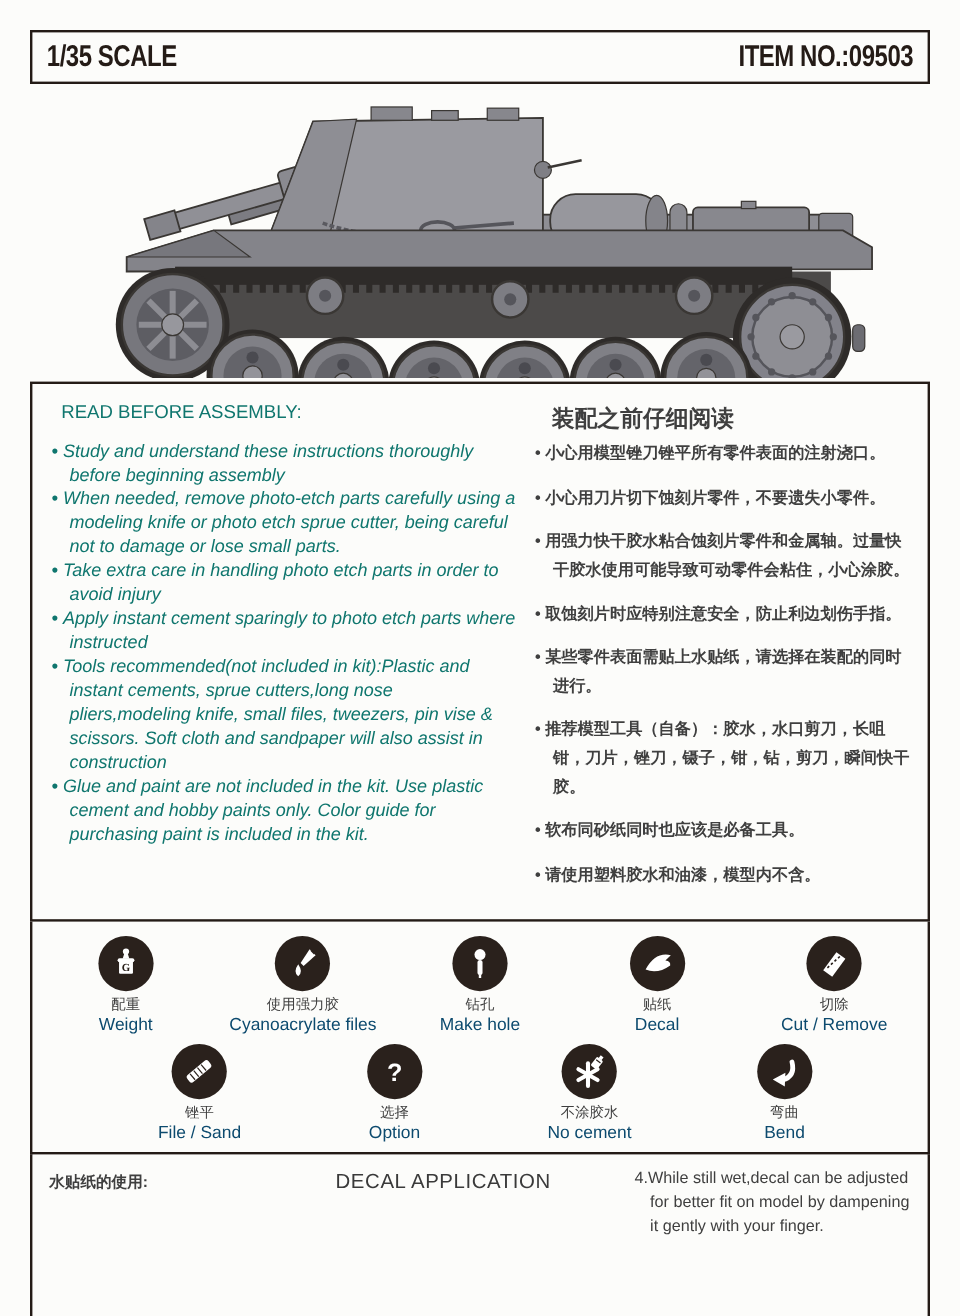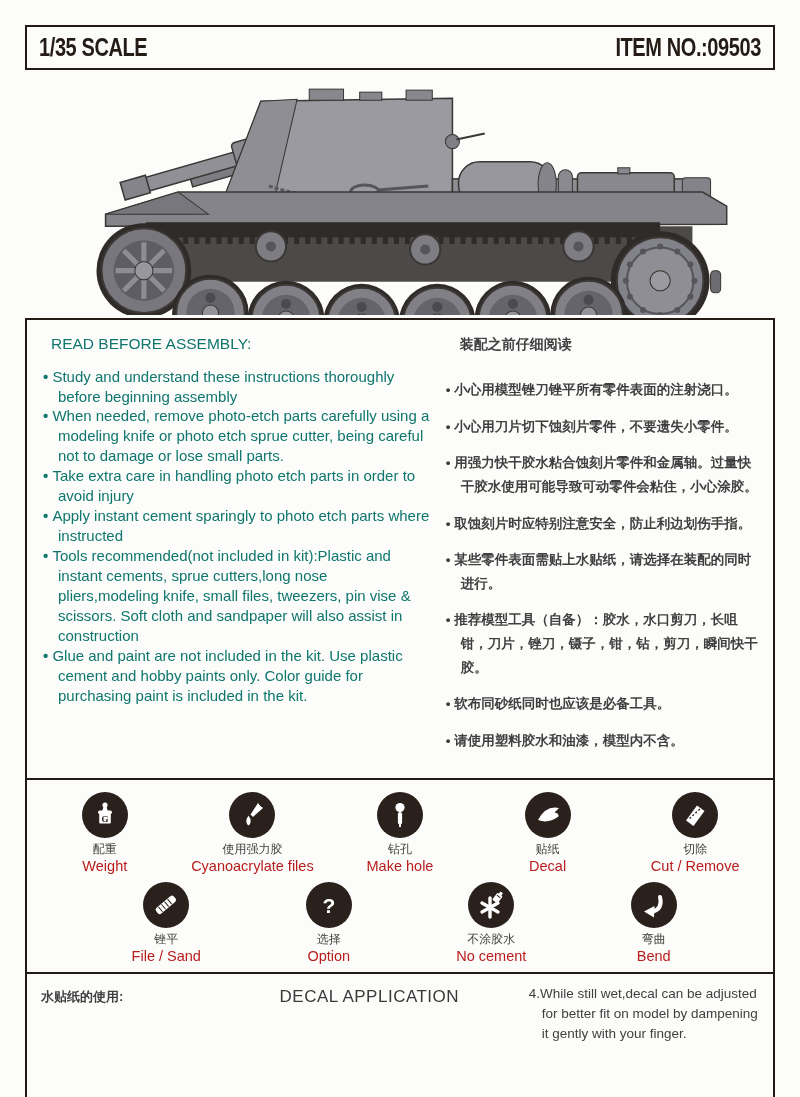--- a/index.html
+++ b/index.html
@@ -44,44 +44,44 @@
   
   .read-box {
     border:2px solid #241b16;
     display:flex;
     padding:12px 10px 12px 16px;
     min-height:322px;
   }
   .read-left { width:54%; font-size:15px; line-height:1.33; color:#0f766e; }
   .read-left .rb-head { margin:2px 0 12px 8px; font-size:15.5px; }
   .read-left ul, .read-right ul { list-style:none; margin:0; padding:0; }
-  .read-left li { padding-left:15px; text-indent:-15px; }
+  .read-left li { padding-left:15px; text-indent:-15px;font-style:italic; }
   .read-left li::before { content:"\2022\00a0"; font-weight:bold; }
   .read-right { width:46%; font-size:13.5px; padding-left:14px; color:#3f3f3f; }
-  .read-right .rb-head-zh { margin:4px 0 24px 14px; font-weight:bold; font-size:14px; }
+  .read-right .rb-head-zh { margin:4px 0 4px 14px; font-weight:bold; font-size:19px; }
   .read-right li { padding-left:15px; text-indent:-15px; margin-bottom:13px; line-height:1.75; font-weight:bold; }
   .read-right li::before { content:"\2022\00a0"; }
 
   
   .legend-box {
     border:2px solid #241b16; border-top:none;
     padding:12px 0 8px;
   }
   .legend-row { display:flex; }
   .legend-row.r1 { padding:0 4px; }
   .legend-row.r2 { padding:0 38px 0 58px; margin-top:8px; }
   .legend-item { flex:1; text-align:center; }
   .icon-circle {
     width:46px; height:46px; border-radius:50%;
     background:#2a211c;
     margin:0 auto;
     display:flex; align-items:center; justify-content:center;
   }
   .lab-zh { font-size:12px; margin-top:3px; color:#3f3f3f; }
-  .lab-en { font-size:14.5px; color:#b91c1c; }
+  .lab-en { font-size:14.5px; color:#0c4a6e; }
 
   
   .decal-box {
     border:2px solid #241b16; border-top:none;
     display:flex;
     padding:10px 10px 10px 14px;
     min-height:168px;
     font-size:13.5px; color:#3f3f3f;
   }
   .dc1 { width:30%; font-size:13px; line-height:1.95; font-weight:bold; }

